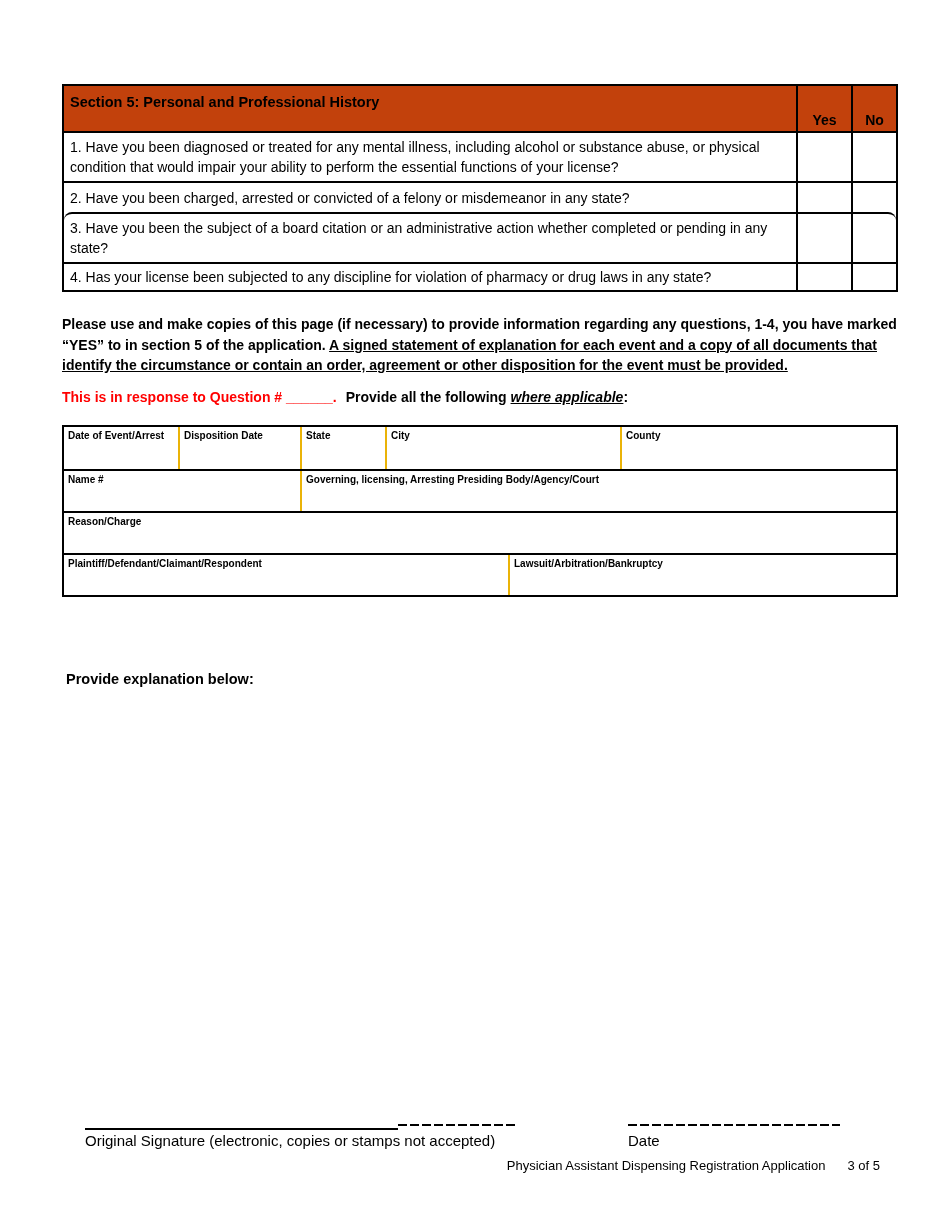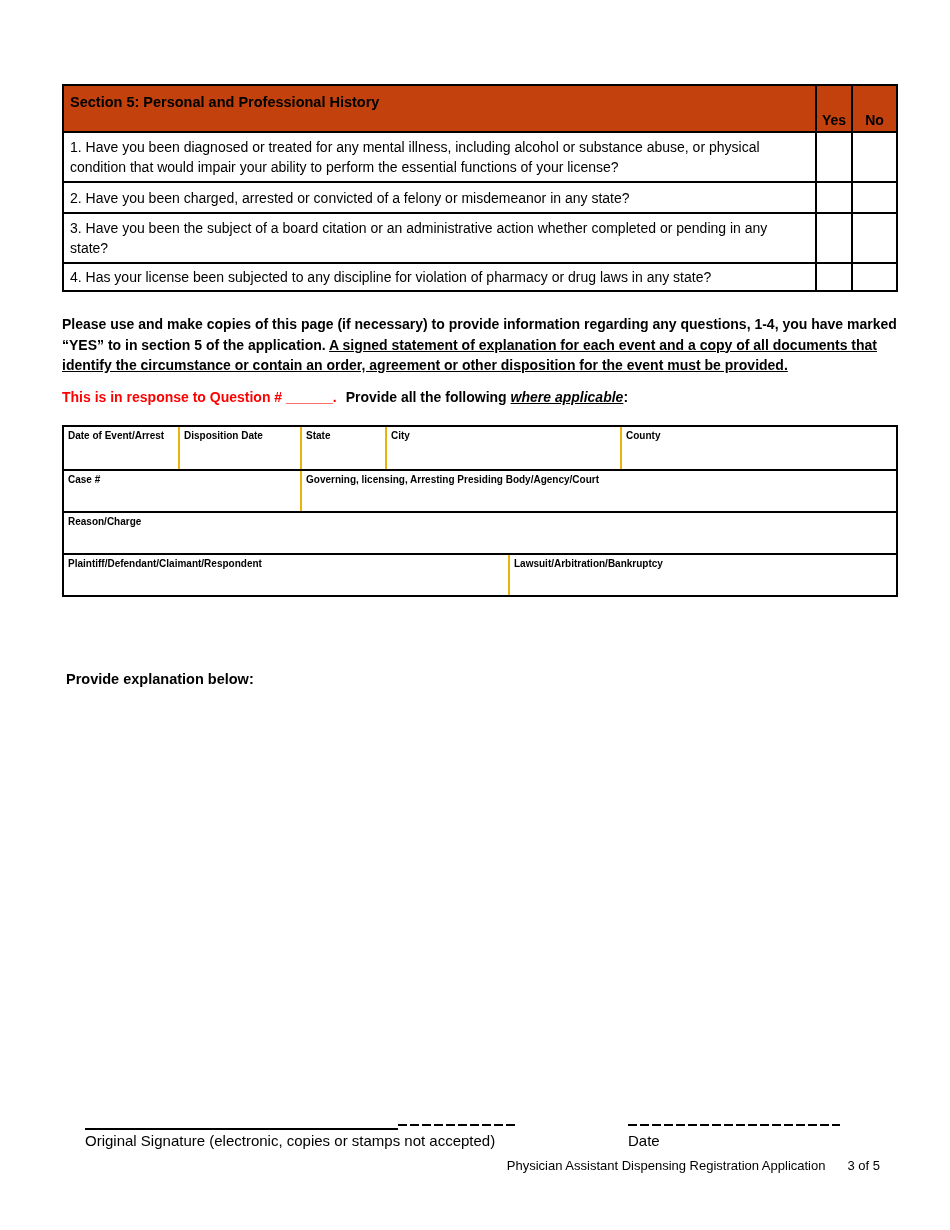--- a/index.html
+++ b/index.html
@@ -17,26 +17,26 @@
   }
   .t1row { display:flex; border-top:2px solid #000; box-sizing:border-box; }
   .t1row.first { border-top:none; }
   .t1row.hdr { background:#c2410c; height:45px; }
   .qcell {
     flex:1; box-sizing:border-box; padding:4px 12px 4px 6px;
     font-size:14px; line-height:20px; display:flex; align-items:center;
   }
   .hdr .qcell { font-weight:bold; font-size:14.5px; align-items:flex-start; padding-top:6px; }
   .yncell {
-    width:36px; border-left:2px solid #000; box-sizing:border-box;
+    width:55px; border-left:2px solid #000; box-sizing:border-box;
     display:flex; align-items:flex-end; justify-content:center;
   }
   .yncell.last { width:45px; }
   .hdr .yncell { font-weight:bold; font-size:14px; padding-bottom:3px; }
-  .h-q1 { height:50px; } .h-q2 { height:31px; } .h-q3 { height:50px; } .h-q4 { height:28px; }
+  .h-q1 { height:50px; } .h-q2 { height:31px; } .h-q3 { height:50px;border-radius:8px; } .h-q4 { height:28px; }
 
   
   #instructions {
     left:62px; top:314px; width:838px;
     font-size:14px; font-weight:bold; line-height:20.5px;
   }
   #instructions .ul { text-decoration:underline; }
 
   
   #response-line { left:62px; top:389px; font-size:14px; font-weight:bold; white-space:nowrap; }
@@ -118,21 +118,21 @@
 
 <div id="event-table" class="abs">
   <div class="t2row first h-r1">
     <div class="t2cell firstc w-c1">Date of Event/Arrest</div>
     <div class="t2cell w-c2">Disposition Date</div>
     <div class="t2cell w-c3">State</div>
     <div class="t2cell w-c4">City</div>
     <div class="t2cell grow">County</div>
   </div>
   <div class="t2row h-r2">
-    <div class="t2cell firstc w-case">Case #</div>
+    <div class="t2cell firstc w-case">Name #</div>
     <div class="t2cell grow">Governing, licensing, Arresting Presiding Body/Agency/Court</div>
   </div>
   <div class="t2row h-r3">
     <div class="t2cell firstc grow">Reason/Charge</div>
   </div>
   <div class="t2row h-r4">
     <div class="t2cell firstc w-plaintiff">Plaintiff/Defendant/Claimant/Respondent</div>
     <div class="t2cell grow">Lawsuit/Arbitration/Bankruptcy</div>
   </div>
 </div>

